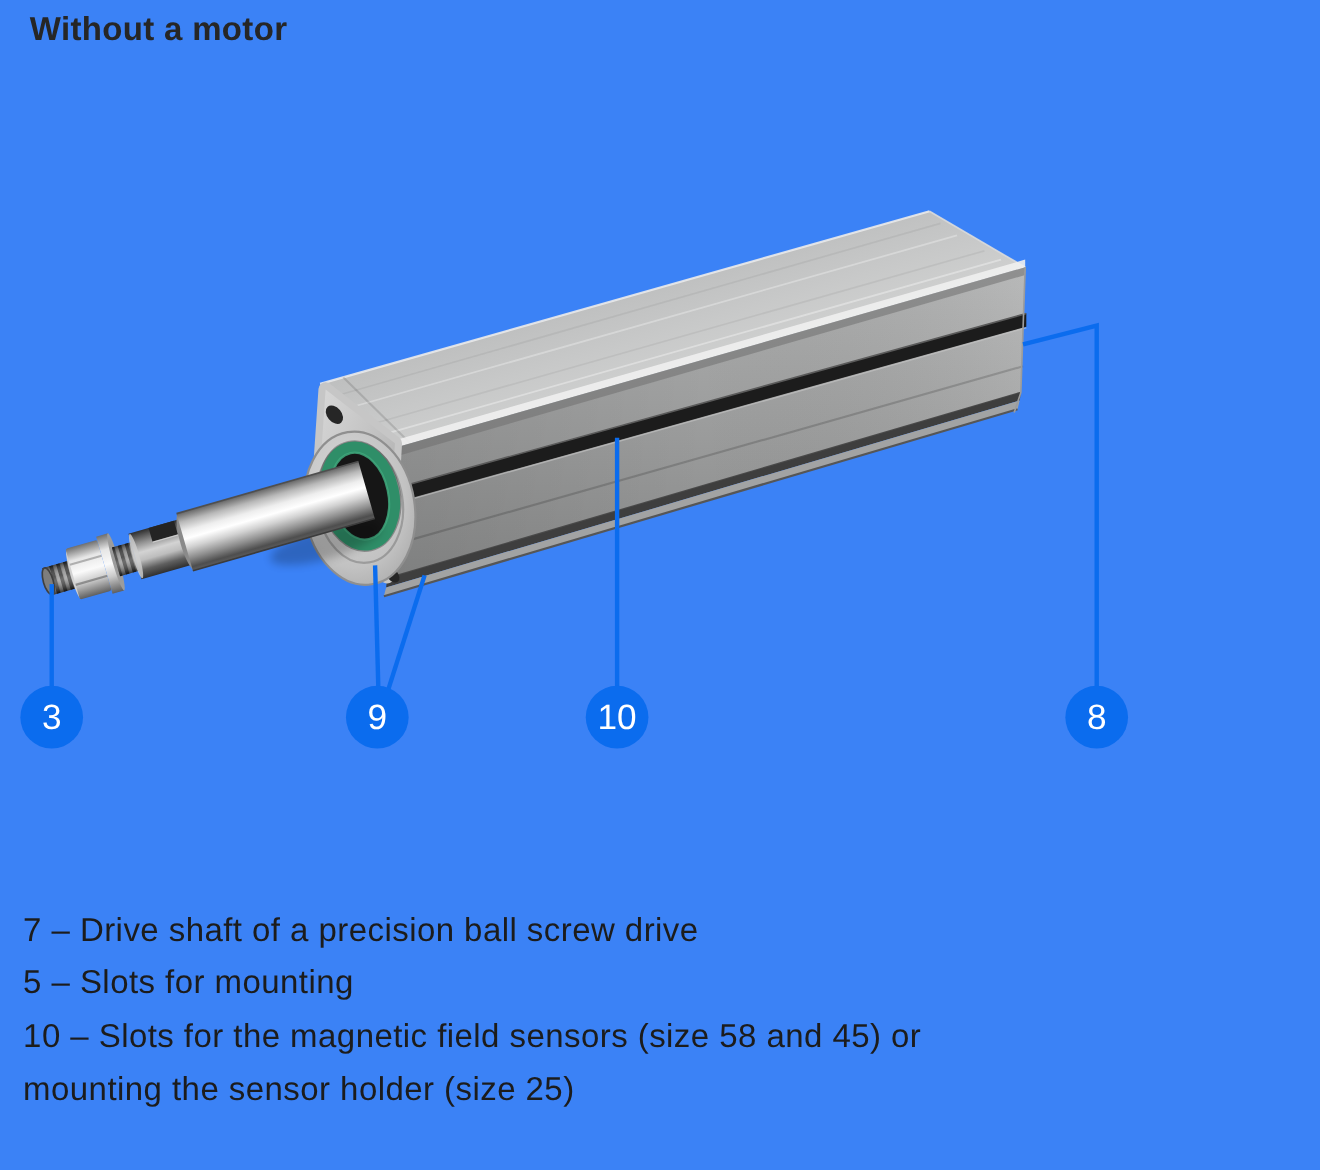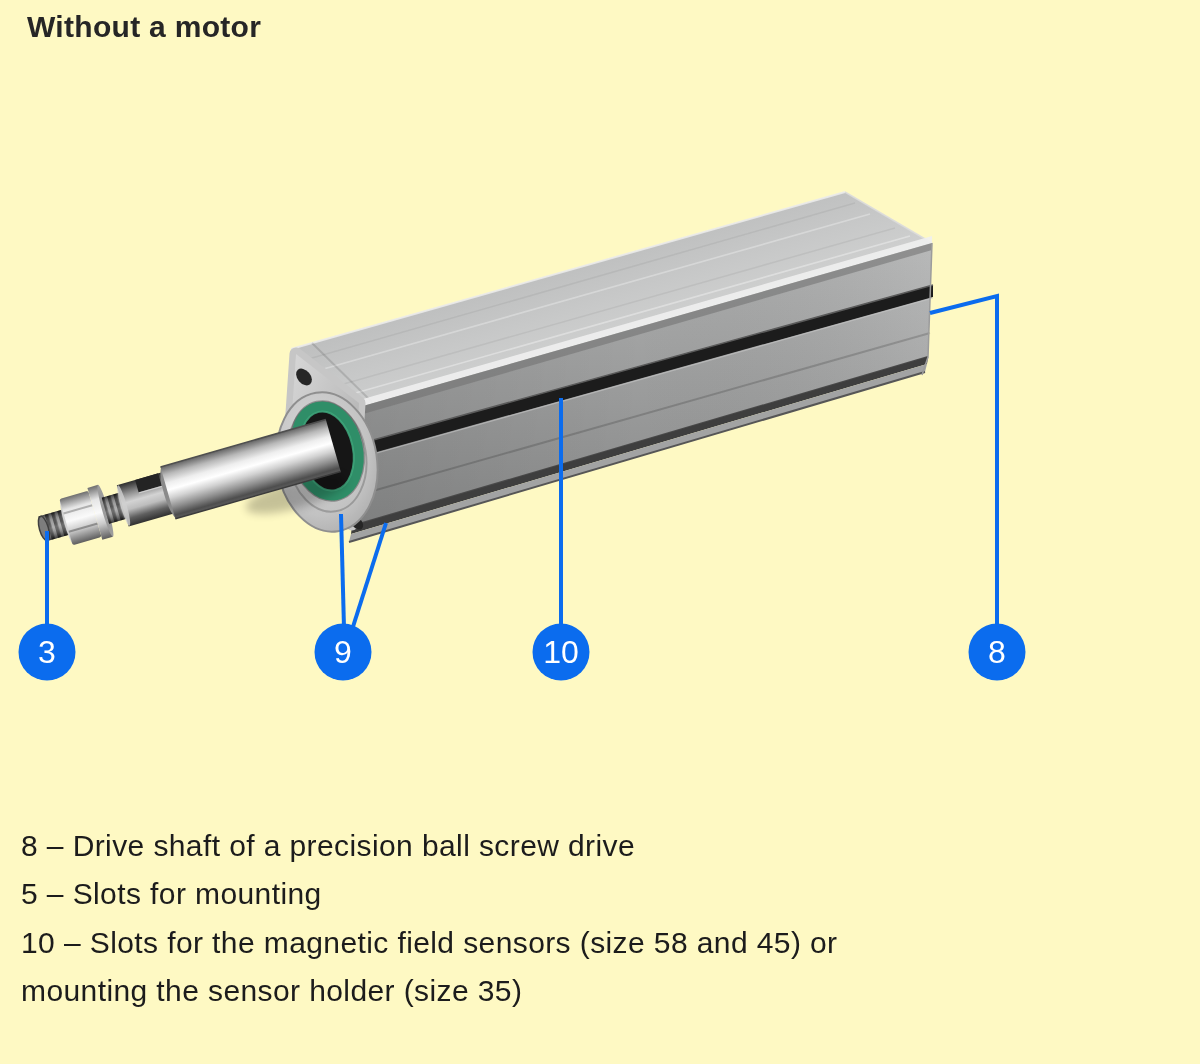--- a/index.html
+++ b/index.html
@@ -1,16 +1,16 @@
 <!DOCTYPE html>
 <html><head>
 <meta charset="utf-8">
 <style>
   html,body{margin:0;padding:0;background:#ffffff;}
-  .page{position:relative;width:1200px;height:1064px;background:#fef9c3;overflow:hidden;
+  .page{position:relative;width:1200px;height:1064px;background:#3b82f6;overflow:hidden;
         font-family:"Liberation Sans",sans-serif;}
   .title{position:absolute;left:27px;top:10px;font-size:30px;font-weight:800;
          letter-spacing:.3px;color:#262626;}
   .legend{position:absolute;left:21px;top:822px;width:1140px;color:#1c1c1c;
           font-size:30px;font-weight:400;letter-spacing:.4px;}
   .legend-line{height:48.4px;line-height:48.4px;white-space:nowrap;}
   svg{position:absolute;left:0;top:0;}
   svg text{font-family:"Liberation Sans",sans-serif;}
 </style>
 </head>
@@ -197,19 +197,19 @@
         <text x="561" y="663">10</text>
       </g>
       <g>
         <circle cx="997" cy="652" r="28.5" fill="#0b6cee"></circle>
         <text x="997" y="663">8</text>
       </g>
     </g>
   </svg>
 
   <div class="legend">
-    <div class="legend-line">8 – Drive shaft of a precision ball screw drive</div>
+    <div class="legend-line">7 – Drive shaft of a precision ball screw drive</div>
     <div class="legend-line">5 – Slots for mounting</div>
     <div class="legend-line">10 – Slots for the magnetic field sensors (size 58 and 45) or</div>
-    <div class="legend-line">mounting the sensor holder (size 35)</div>
+    <div class="legend-line">mounting the sensor holder (size 25)</div>
   </div>
 
 </div>
 
 </body></html>

